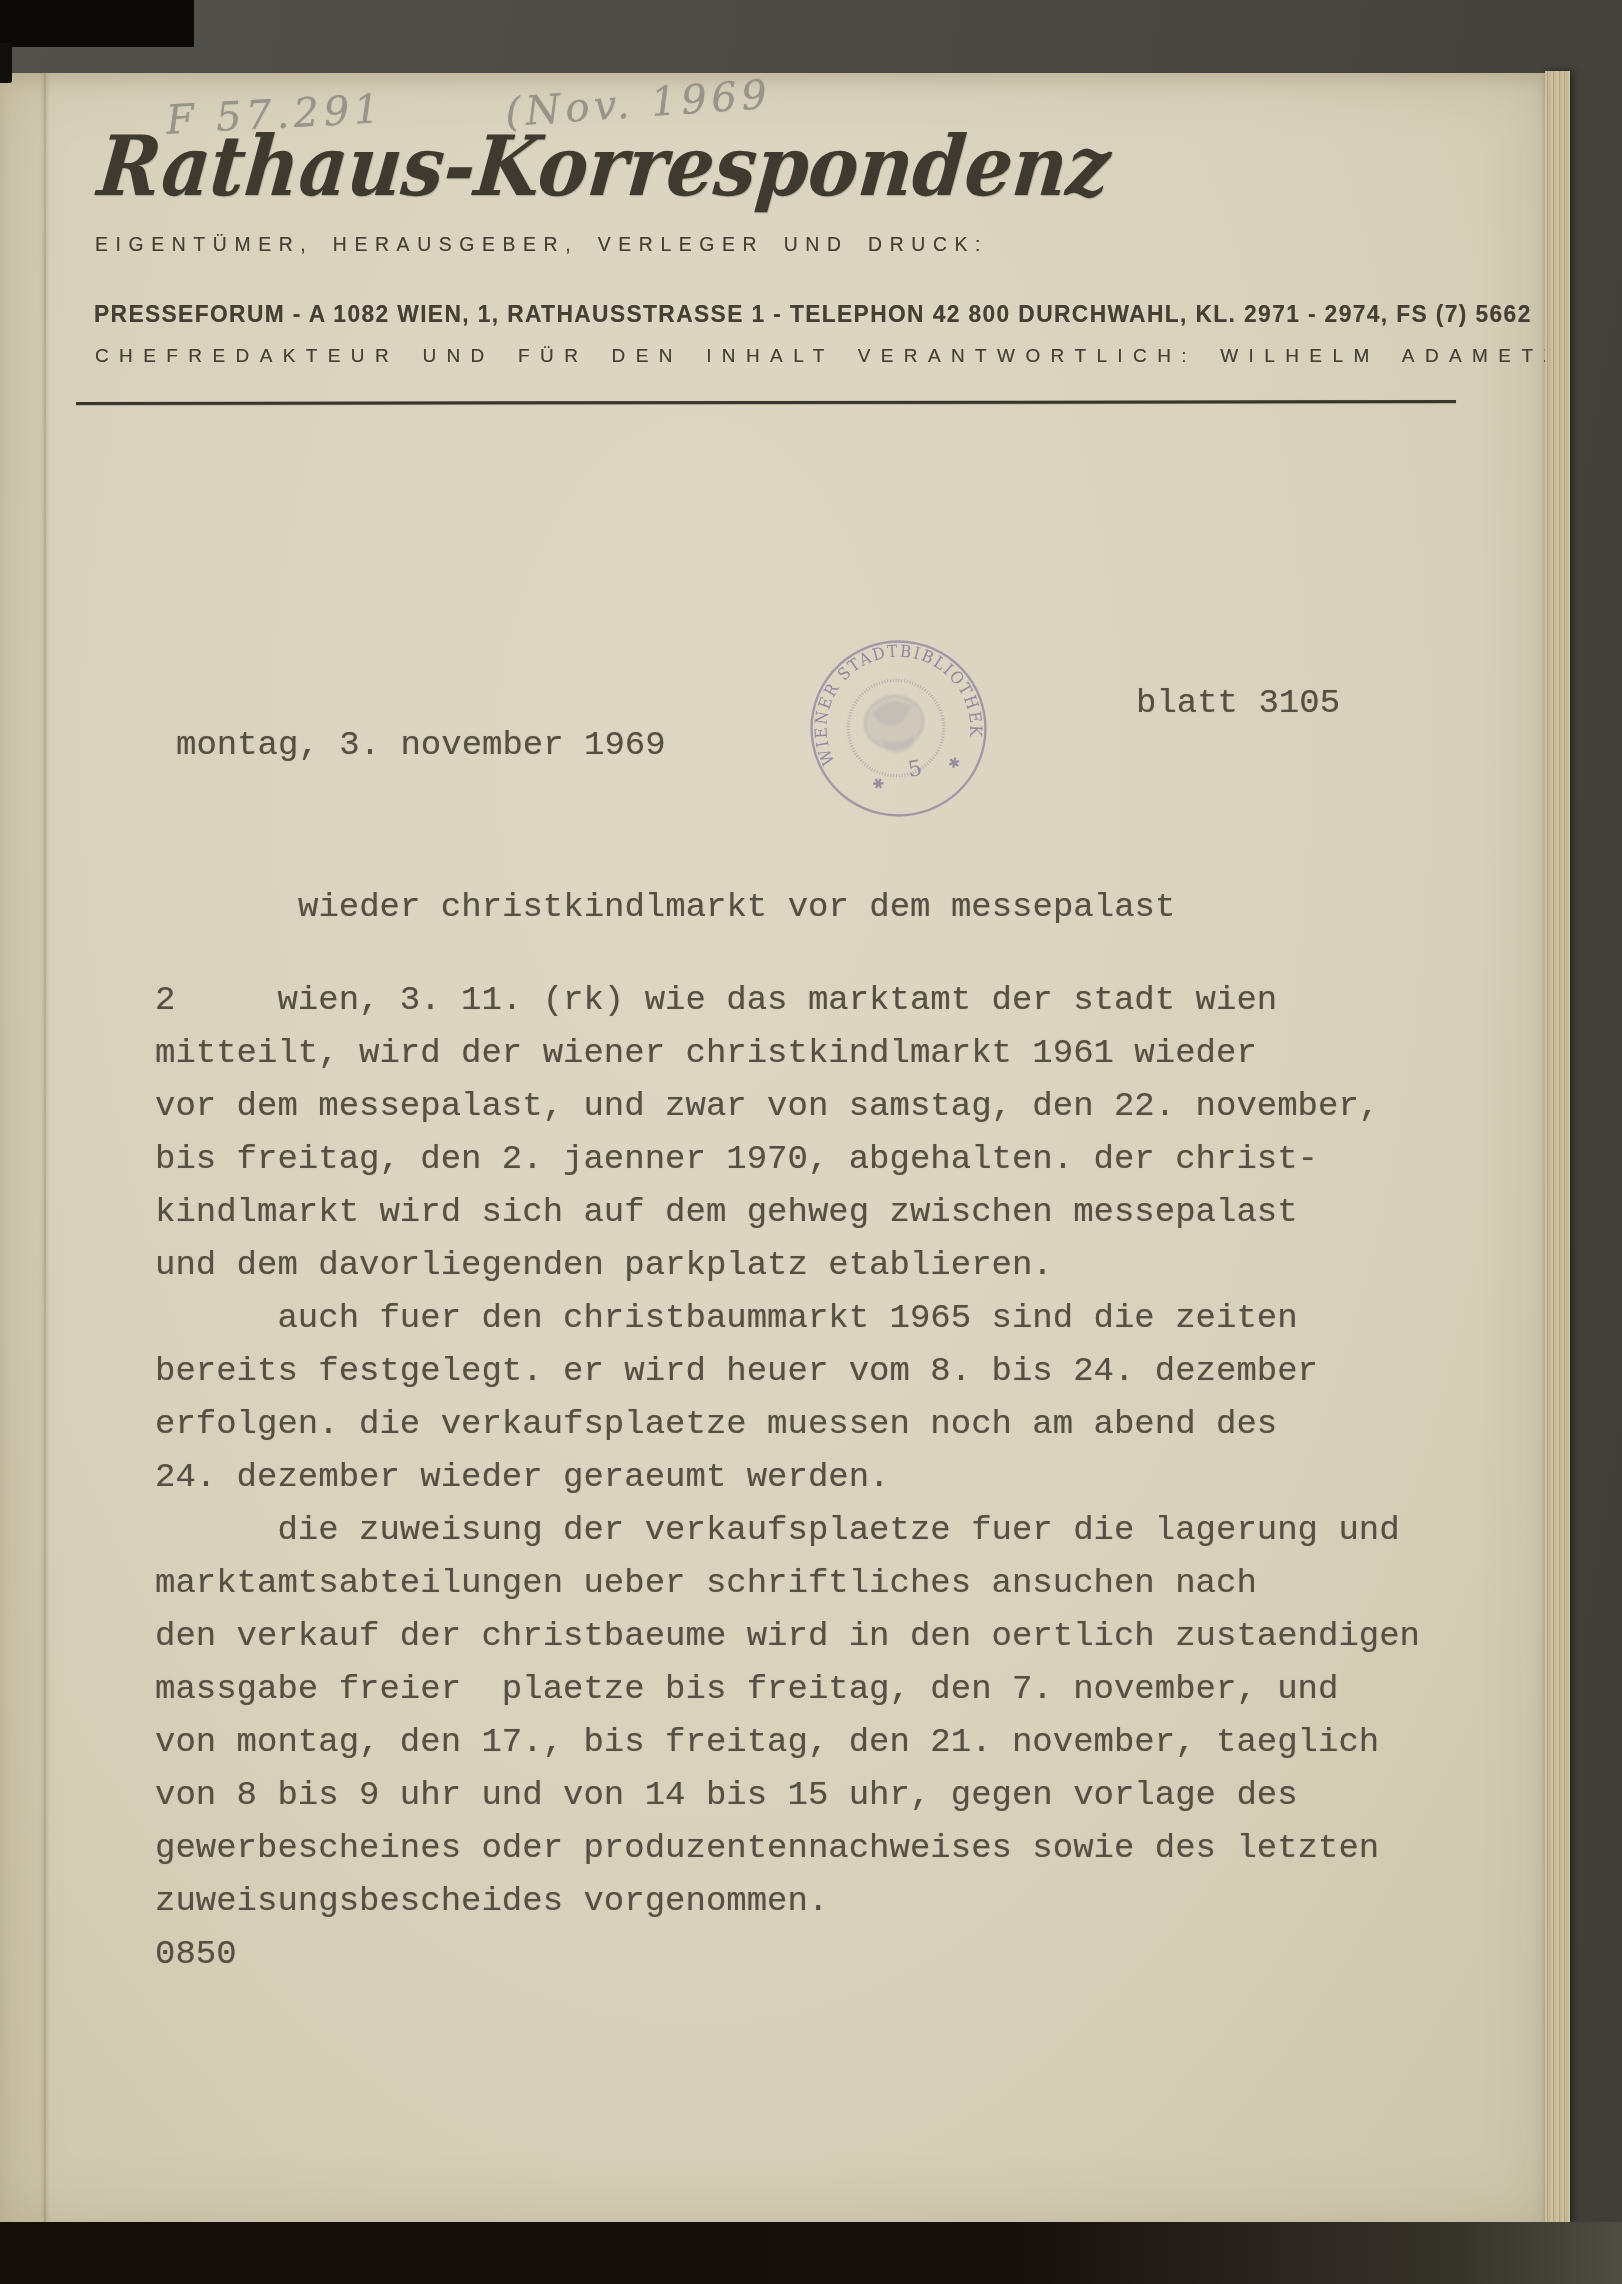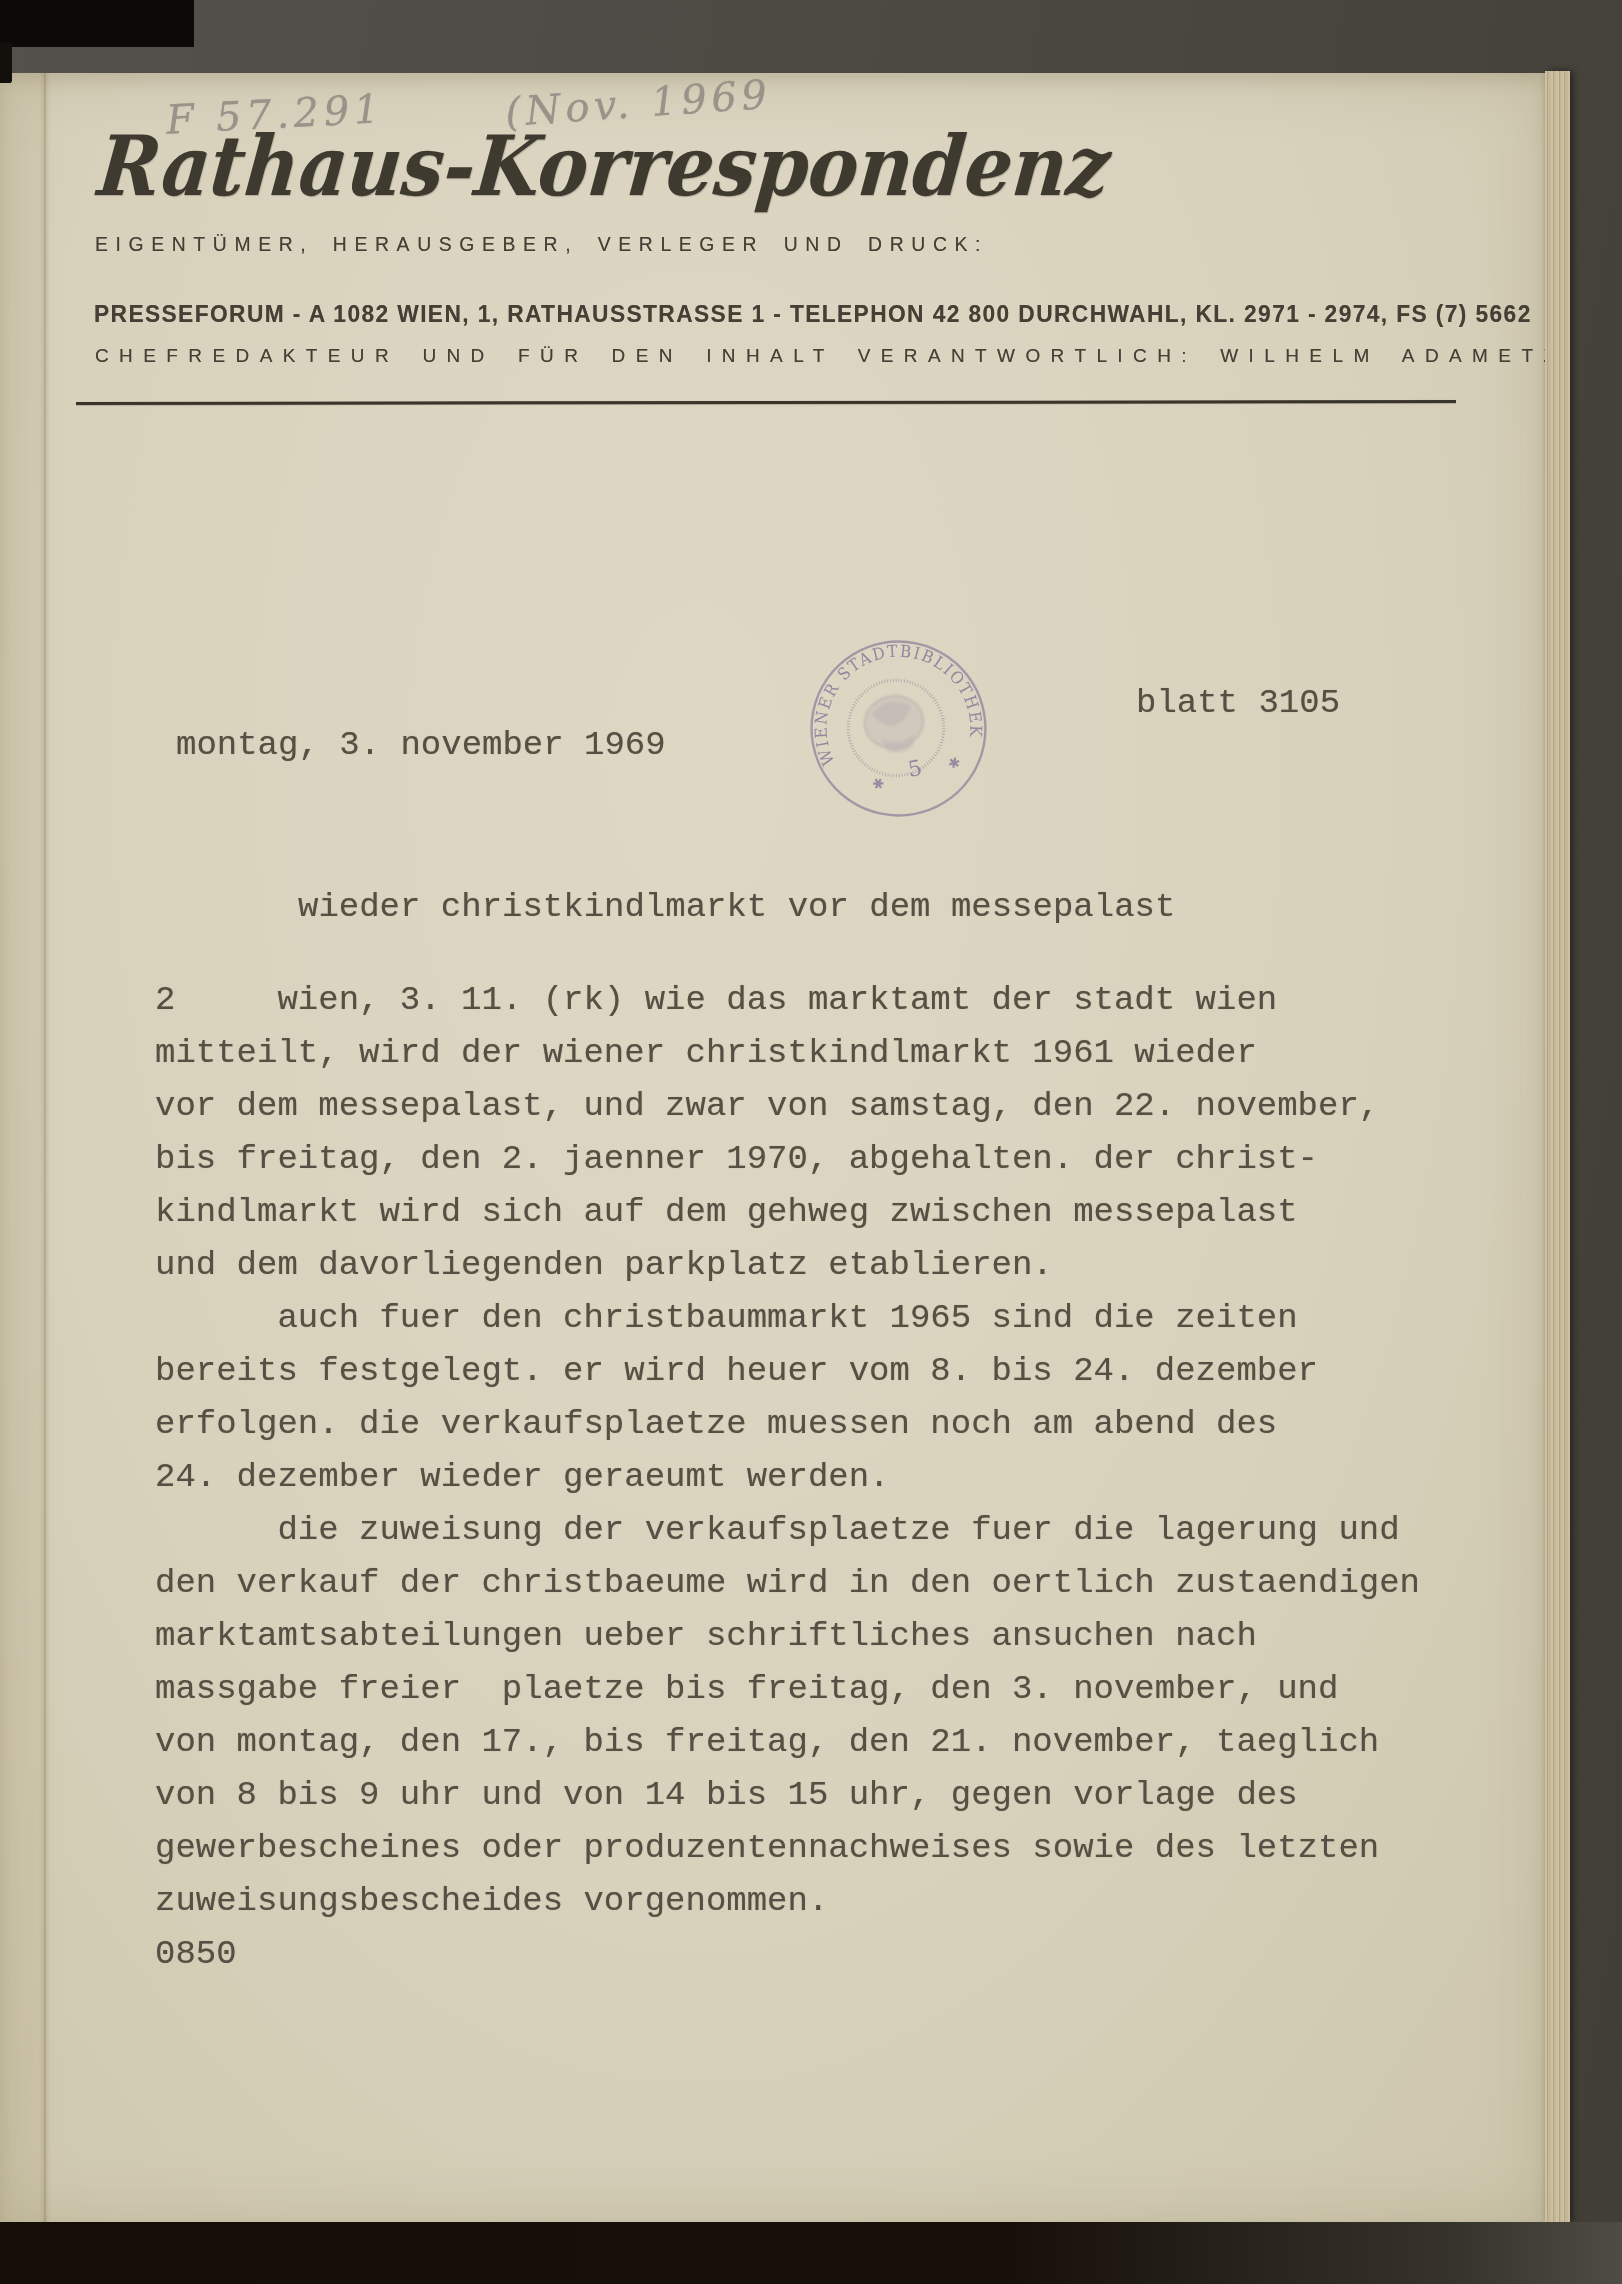--- a/index.html
+++ b/index.html
@@ -117,23 +117,23 @@
         <div class="tw-line">mitteilt, wird der wiener christkindlmarkt 1961 wieder</div>
         <div class="tw-line">vor dem messepalast, und zwar von samstag, den 22. november,</div>
         <div class="tw-line">bis freitag, den 2. jaenner 1970, abgehalten. der christ-</div>
         <div class="tw-line">kindlmarkt wird sich auf dem gehweg zwischen messepalast</div>
         <div class="tw-line">und dem davorliegenden parkplatz etablieren.</div>
         <div class="tw-line">      auch fuer den christbaummarkt 1965 sind die zeiten</div>
         <div class="tw-line">bereits festgelegt. er wird heuer vom 8. bis 24. dezember</div>
         <div class="tw-line">erfolgen. die verkaufsplaetze muessen noch am abend des</div>
         <div class="tw-line">24. dezember wieder geraeumt werden.</div>
         <div class="tw-line">      die zuweisung der verkaufsplaetze fuer die lagerung und</div>
+        <div class="tw-line">marktamtsabteilungen ueber schriftliches ansuchen nach</div>
         <div class="tw-line">den verkauf der christbaeume wird in den oertlich zustaendigen</div>
-        <div class="tw-line">marktamtsabteilungen ueber schriftliches ansuchen nach</div>
-        <div class="tw-line">massgabe freier  plaetze bis freitag, den 3. november, und</div>
+        <div class="tw-line">massgabe freier  plaetze bis freitag, den 7. november, und</div>
         <div class="tw-line">von montag, den 17., bis freitag, den 21. november, taeglich</div>
         <div class="tw-line">von 8 bis 9 uhr und von 14 bis 15 uhr, gegen vorlage des</div>
         <div class="tw-line">gewerbescheines oder produzentennachweises sowie des letzten</div>
         <div class="tw-line">zuweisungsbescheides vorgenommen.</div>
         <div class="tw-line">0850</div>
       </div>
   </div>
 
   <div class="edge-stack"></div>
   <div class="black-bar"></div>

